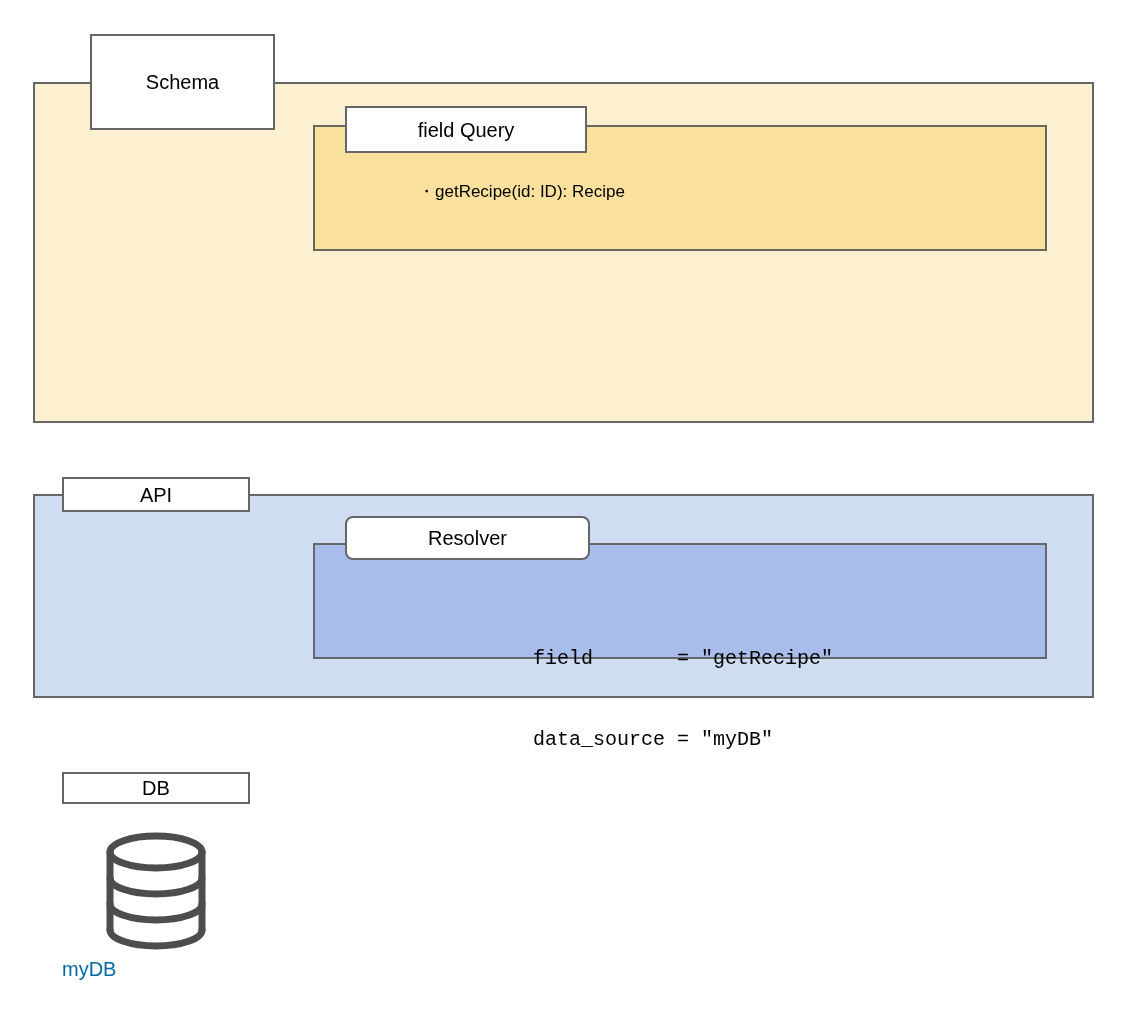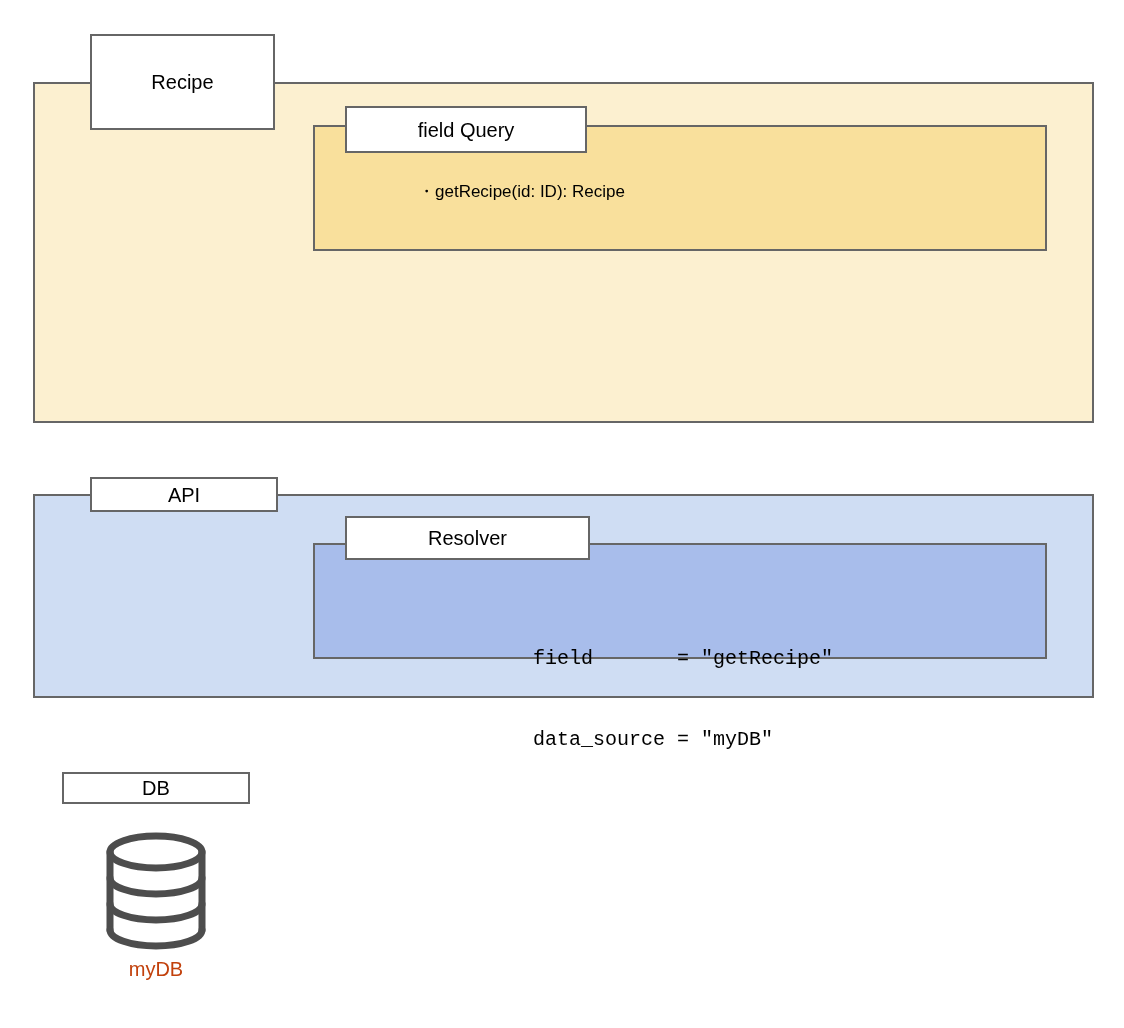--- a/index.html
+++ b/index.html
@@ -86,36 +86,36 @@
     top: 494px;
     width: 1061px;
     height: 204px;
     background: #CFDDF3;
   }
   #api-label {
     left: 62px;
     top: 477px;
     width: 188px;
     height: 35px;
-    margin-left: 28px;
   }
 
   
   #resolver-package {
     left: 313px;
     top: 543px;
     width: 734px;
     height: 116px;
     background: #A8BDEB;
   }
   #resolver-label {
     left: 345px;
     top: 516px;
     width: 245px;
     height: 44px;
+    border-radius: 8px;
   }
   #resolver-body {
     position: absolute;
     left: 533px;
     top: 591px;
     font-size: 20px;
     line-height: 27px;
     white-space: pre;
     color: #000000;
     font-family: "Liberation Mono", "DejaVu Sans Mono", monospace;
@@ -136,33 +136,32 @@
     left: 104px;
     top: 832px;
     width: 104px;
     height: 118px;
   }
   #db-caption {
     position: absolute;
     left: 62px;
     top: 958px;
     width: 188px;
-    text-align: center;
     font-size: 20px;
-    color: #c2410c;
+    color: #0369a1;
     white-space: nowrap;
   }
 </style>
 </head>
 <body>
 
 <div class="pkg" id="schema-package"></div>
 
 <div class="tab-label" id="schema-label">
-  <span>Recipe</span>
+  <span>Schema</span>
 </div>
 
 <div class="pkg" id="type-query-package"></div>
 
 <div class="tab-label" id="type-query-label">
   <span>field Query</span>
 </div>
 
 <div id="type-query-body">・getRecipe(id: ID): Recipe</div>
 

